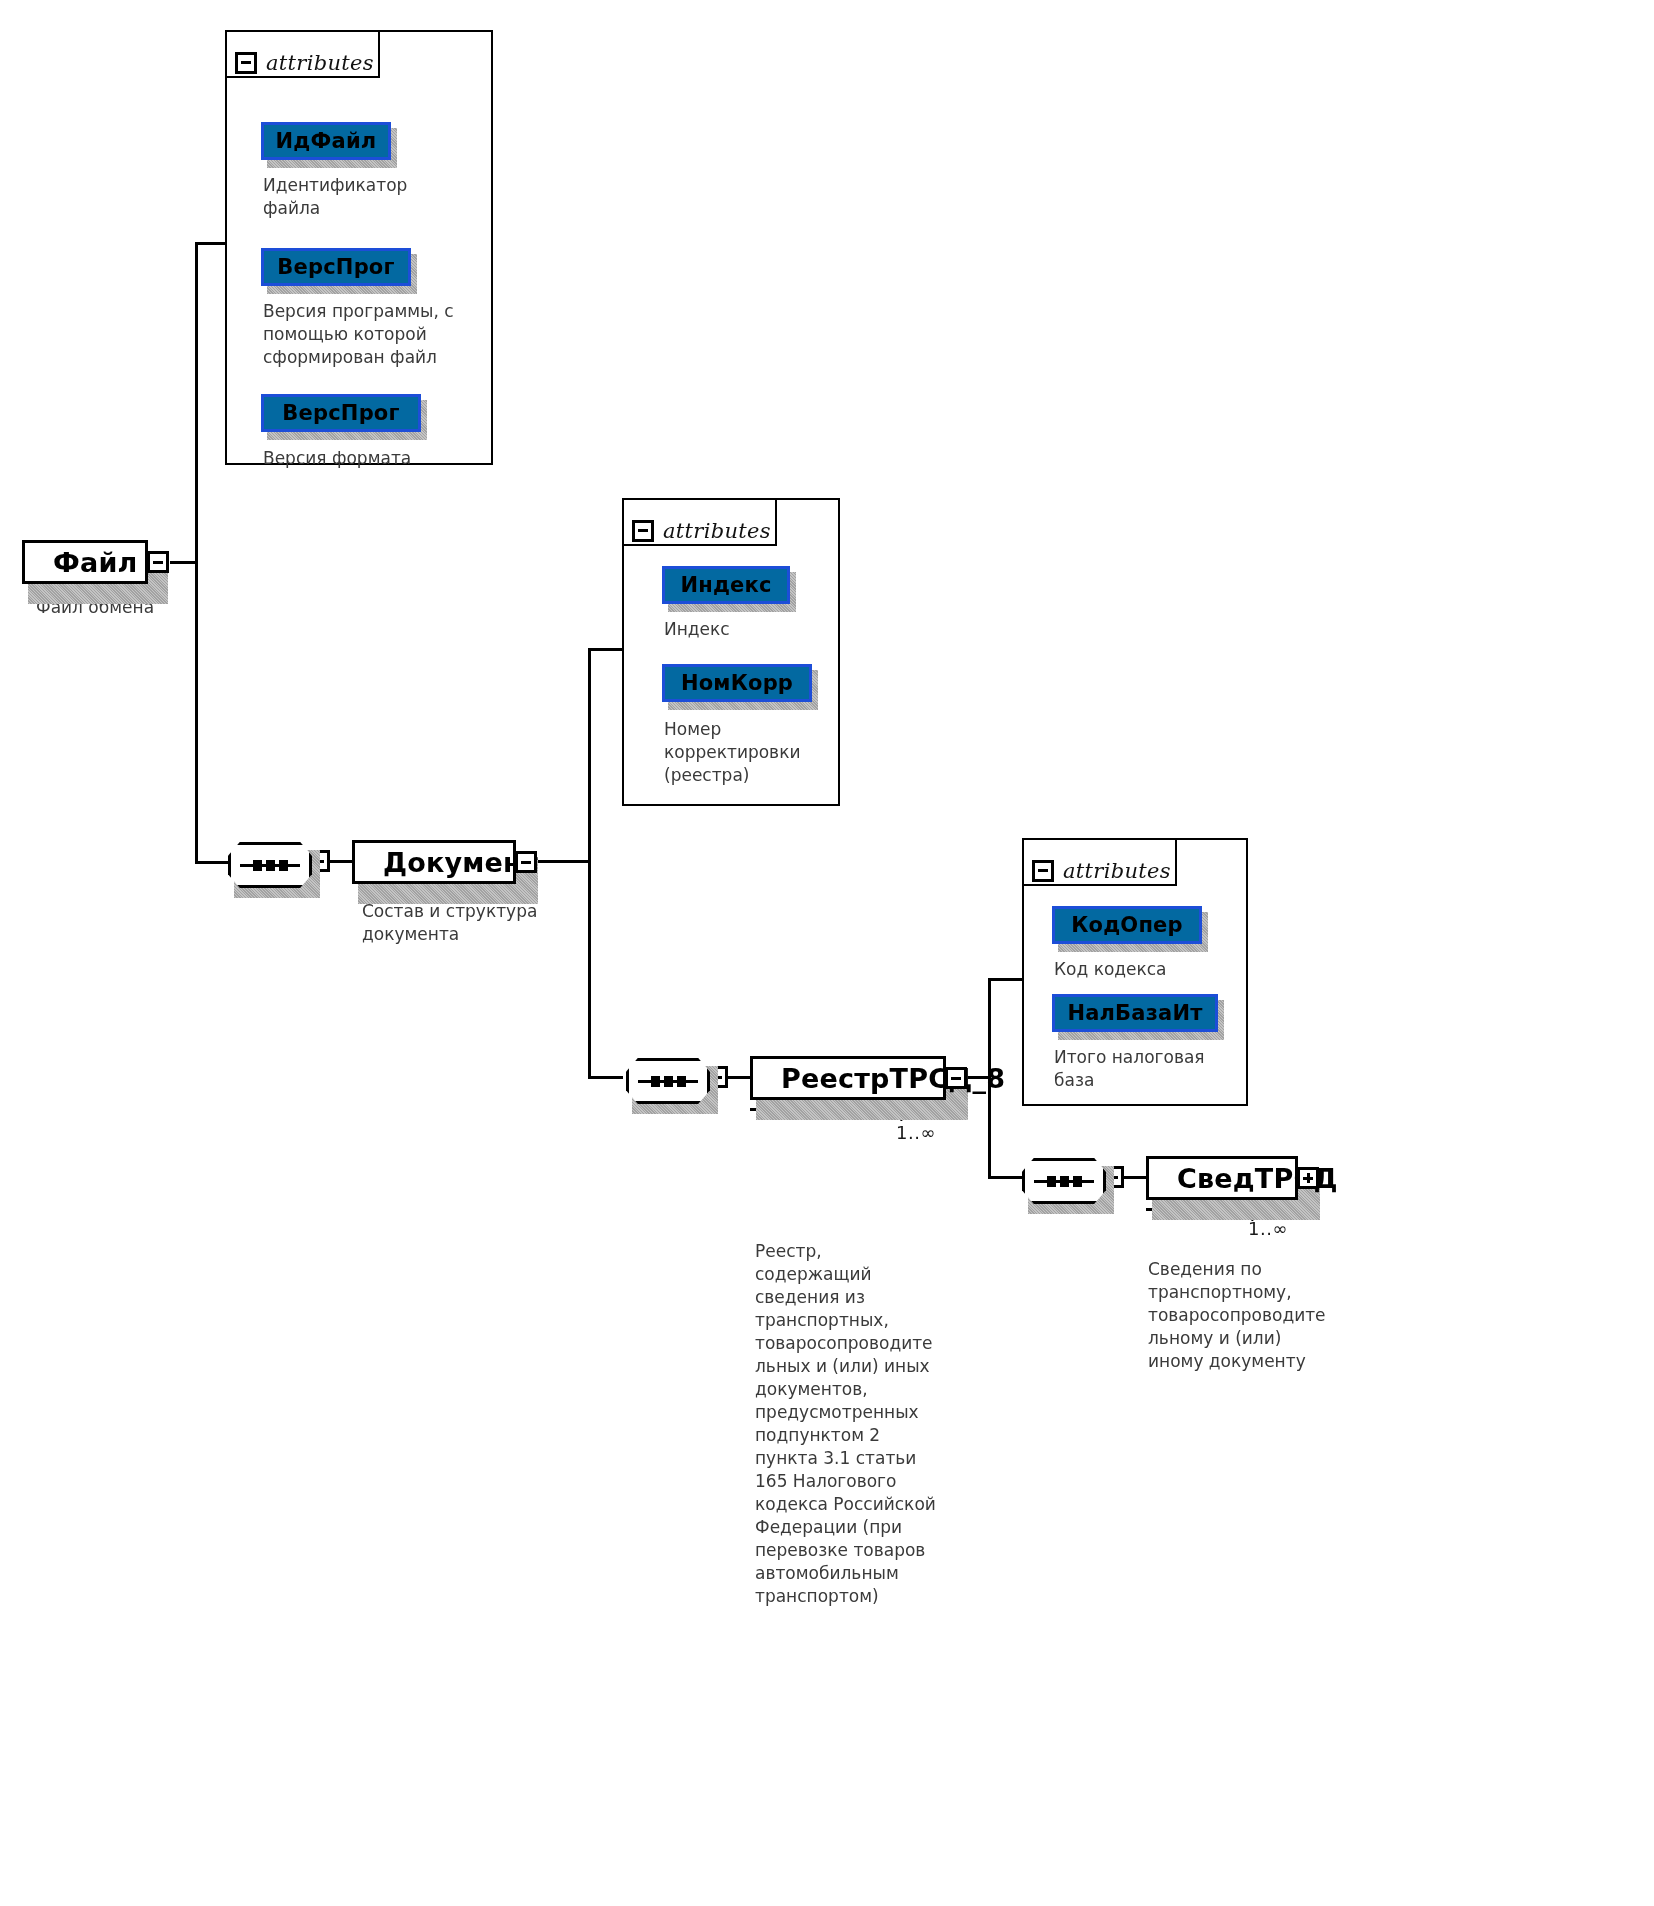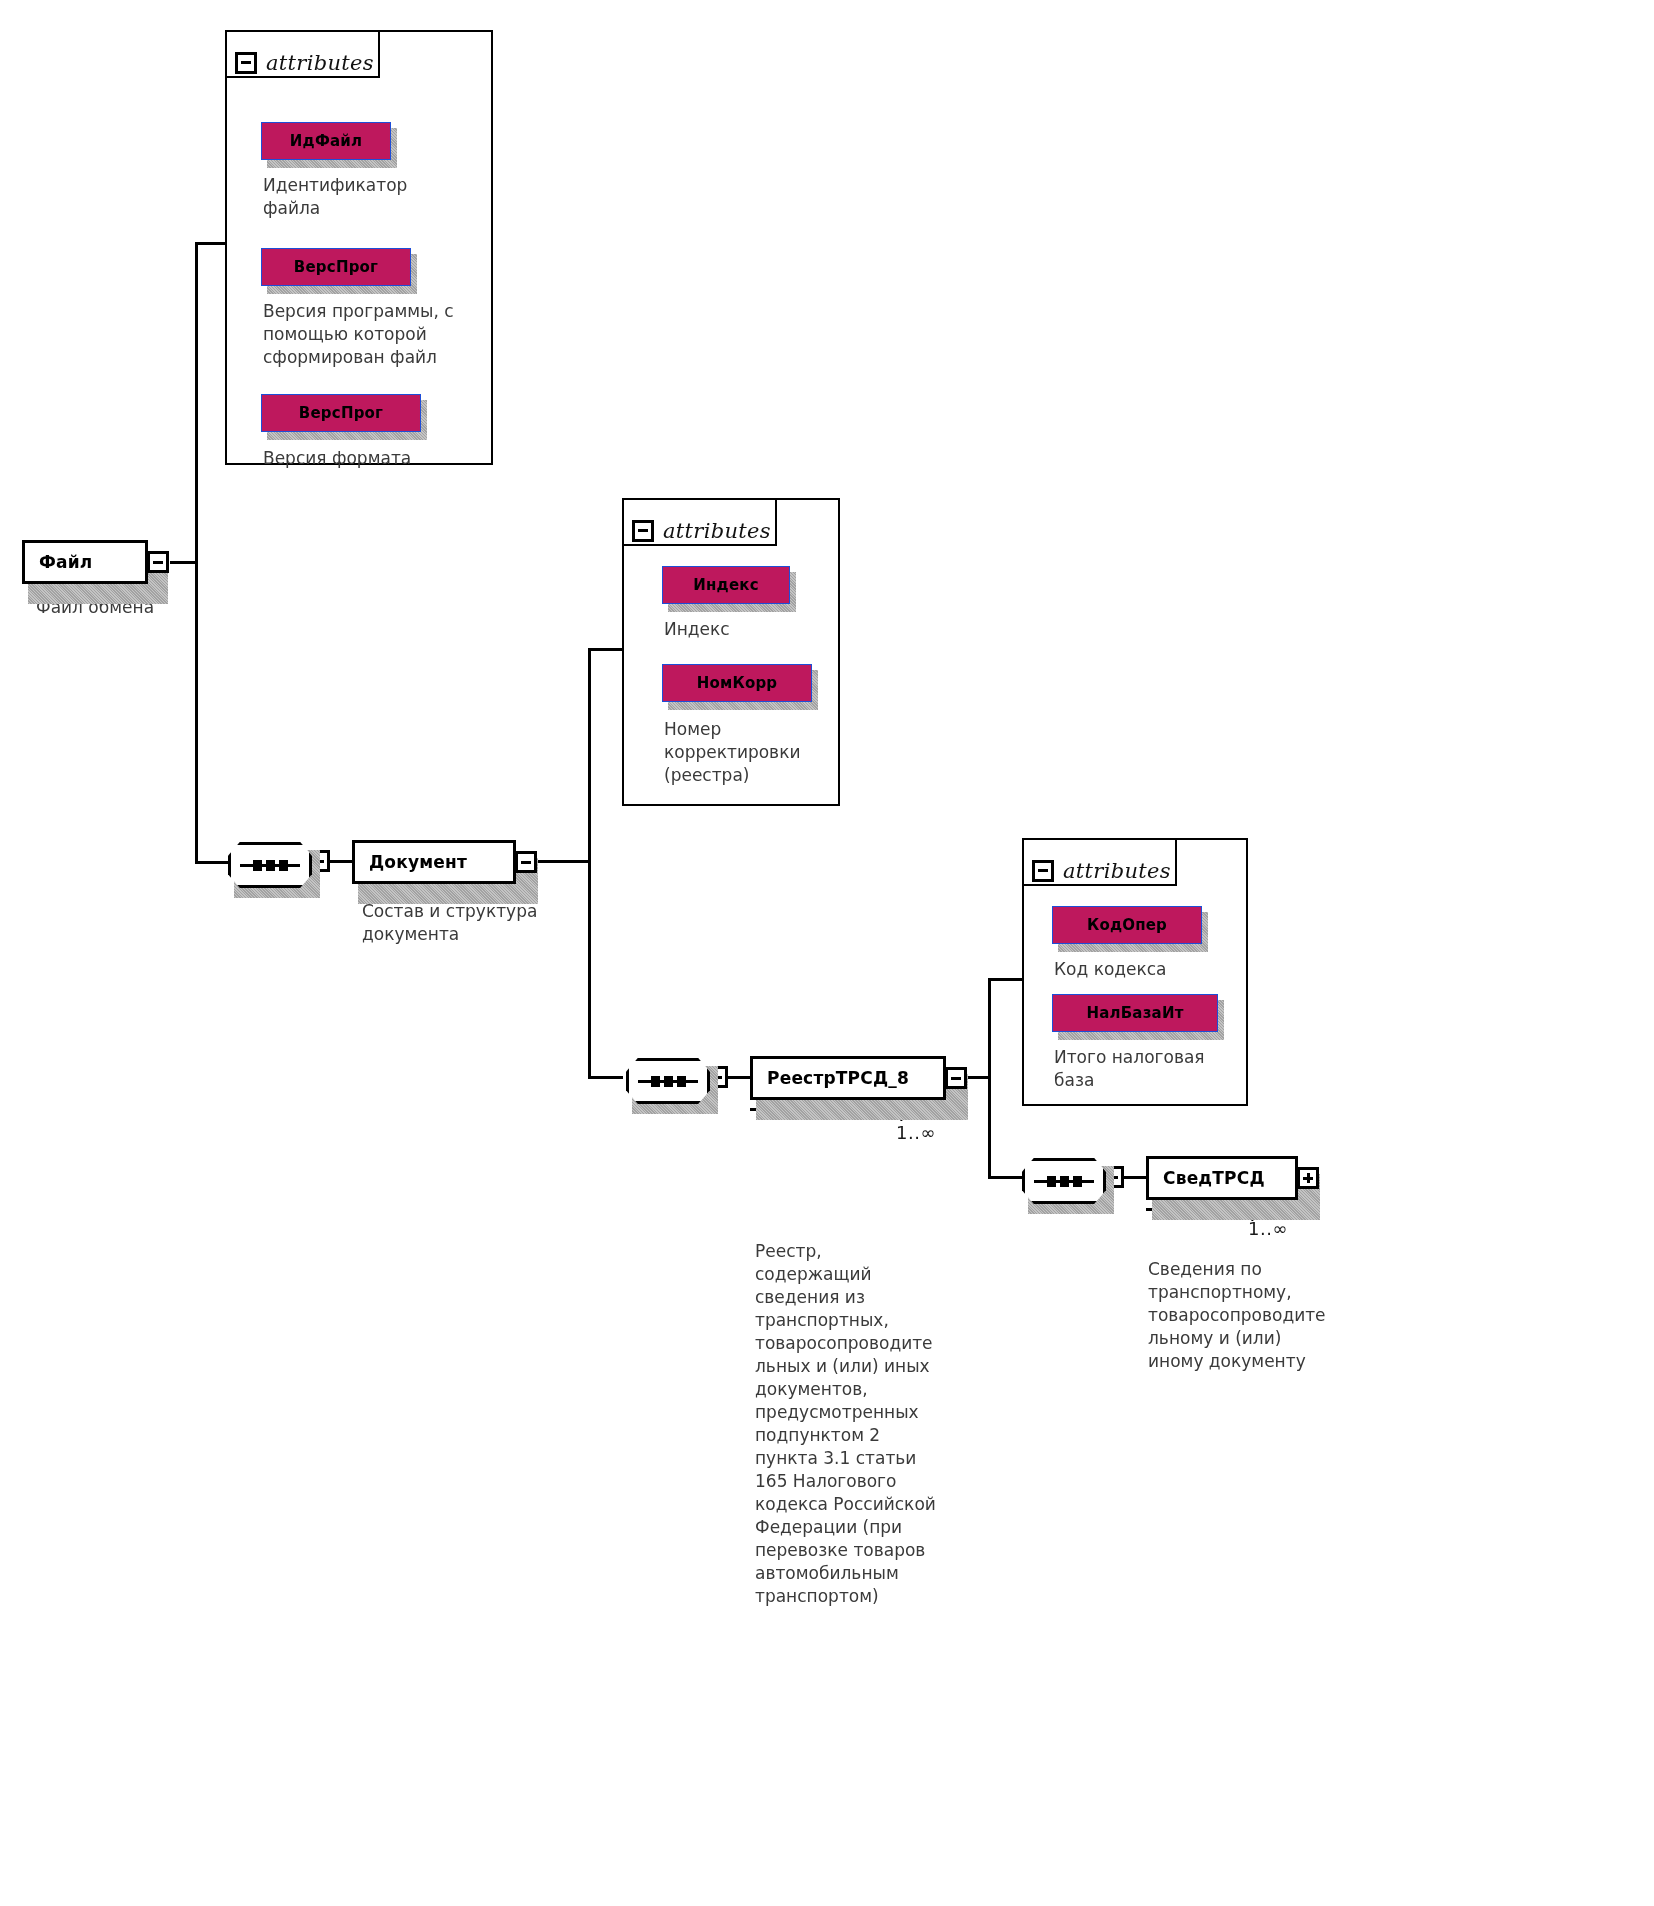--- a/index.html
+++ b/index.html
@@ -65,26 +65,26 @@
     content:"";
     position:absolute;
     top:3px;bottom:3px;left:50%;
     width:3px;margin-left:-1.5px;
     background:#000;
   }
 
   
   .attrbox{
     position:absolute;
-    border:1px solid #1d4ed8;
-    background:#be185d;
+    border:3px solid #1d4ed8;
+    background:#0369a1;
     box-sizing:border-box;
     display:flex;align-items:center;justify-content:center;
     font-weight:bold;
-    font-size:15px;
+    font-size:21px;
     letter-spacing:.2px;
     height:38px;
     z-index:2;
   }
 
   
   .caption{
     position:absolute;
     font-size:17px;
     line-height:23px;
@@ -97,23 +97,23 @@
     position:absolute;
     display:flex;
     align-items:stretch;
     z-index:2;
   }
   .elnode .body{
     border:3px solid #000;
     background:#fff;
     box-sizing:border-box;
     display:flex;align-items:center;
-    padding:0 14px;
+    padding:0 28px;
     font-weight:bold;
-    font-size:17px;
+    font-size:27px;
     height:44px;
     letter-spacing:.2px;
     position:relative;
   }
   .elnode .knob{
     align-self:center;
     margin-left:-1px;
   }
   .elshadow{
     position:absolute;

